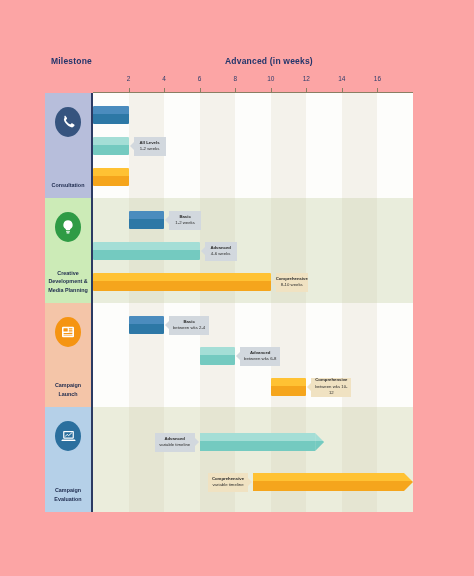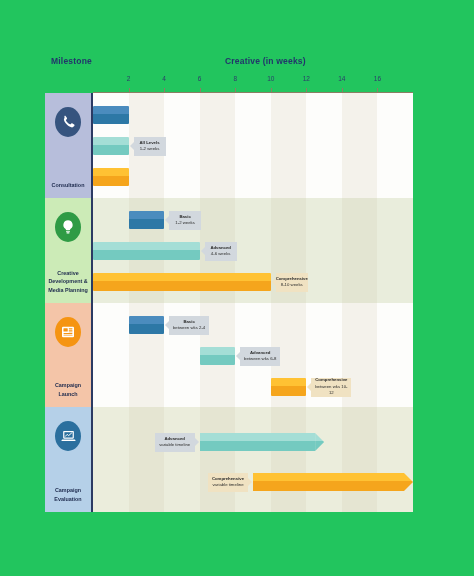--- a/index.html
+++ b/index.html
@@ -13,21 +13,21 @@
     position: relative;
     font-family: "Liberation Sans", sans-serif;
     overflow: hidden;
   }
 
   .sheet {
     position: absolute;
     left: 0; top: 0;
     width: 474px;
     height: 576px;
-    background: #22c55e;
+    background: #fca5a5;
   }
 
   
   .header {
     position: absolute;
     left: 45px;
     top: 56px;
     width: 385px;
     height: 26px;
   }
@@ -208,21 +208,21 @@
     border-left: 4px solid #f0e2c2;
   }
 </style>
 </head>
 <body>
 
 <div class="sheet">
 
   <div class="header">
     <div class="milestone-title">Milestone</div>
-    <div class="duration-title">Creative (in weeks)</div>
+    <div class="duration-title">Advanced (in weeks)</div>
   </div>
 
   <div class="axis" id="axis">
       <div class="axis-tick" style="left: 35.5556px;"></div>
       <div class="axis-label" style="left: 35.5556px;">2</div>
       <div class="axis-tick" style="left: 71.1111px;"></div>
       <div class="axis-label" style="left: 71.1111px;">4</div>
       <div class="axis-tick" style="left: 106.667px;"></div>
       <div class="axis-label" style="left: 106.667px;">6</div>
       <div class="axis-tick" style="left: 142.222px;"></div>

